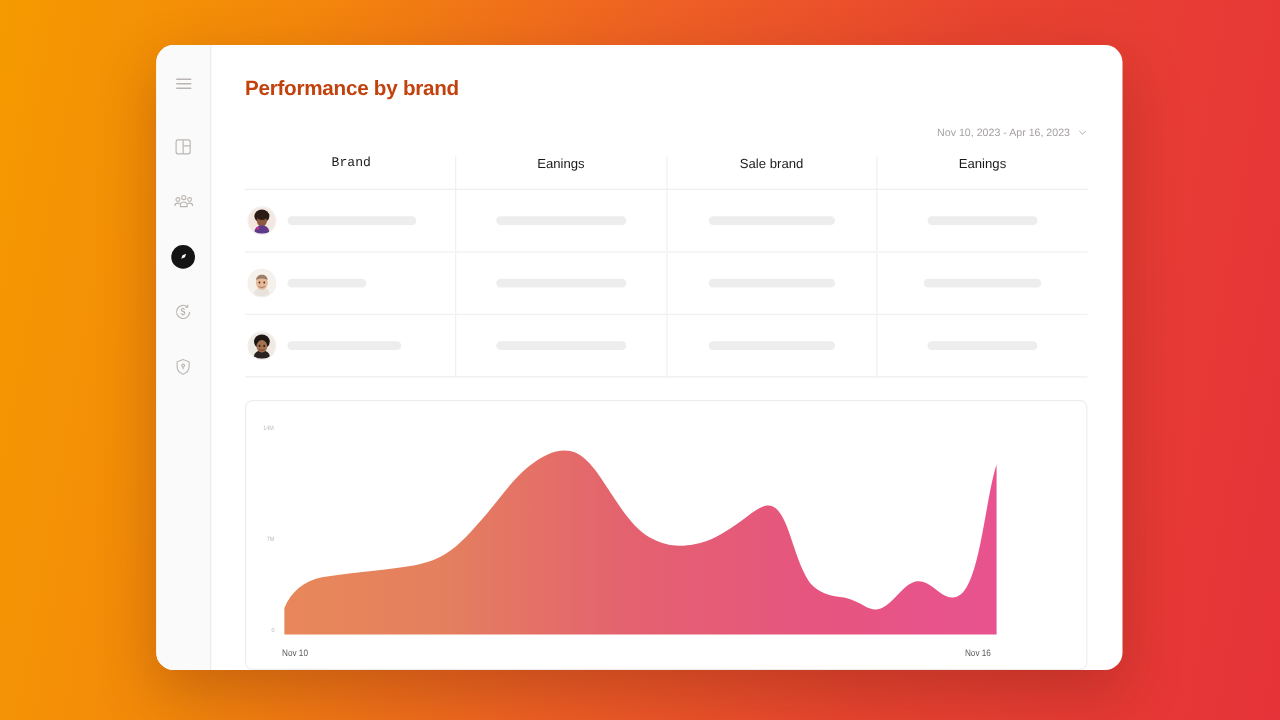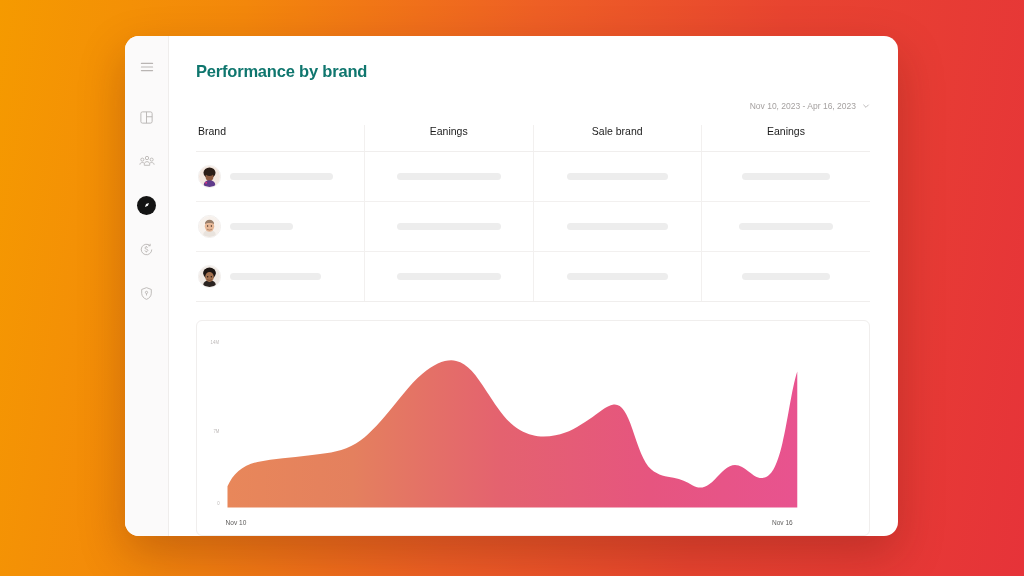--- a/index.html
+++ b/index.html
@@ -67,21 +67,21 @@
     flex: 1 1 auto;
     padding: 26px 28px 0 27px;
     display: flex;
     flex-direction: column;
     min-width: 0;
   }
 
   .page-title {
     font-size: 16.5px;
     font-weight: bold;
-    color: #0f766e;
+    color: #c2410c;
     letter-spacing: -0.2px;
   }
 
   .daterange-row {
     margin-top: 20px;
     display: flex;
     justify-content: flex-end;
     align-items: center;
   }
   .daterange {
@@ -107,23 +107,24 @@
   }
   .perf-table th {
     font-size: 10.5px;
     font-weight: normal;
     color: #1b1b1b;
     padding: 0 0 14px 0;
     vertical-align: middle;
     border-bottom: 1px solid #f0eeed;
   }
   .perf-table th.col-brand {
-    text-align: left;
+    text-align: center;
     width: 25%;
     padding-left: 2px;
+    font-family: Liberation Mono, monospace;
   }
   .perf-table th.col-mid { text-align: center; width: 25%; }
   .perf-table td {
     padding: 13px 0;
     border-bottom: 1px solid #f2f0ef;
     vertical-align: middle;
   }
   .perf-table th + th,
   .perf-table td + td {
     border-left: 1px solid #f2f0ef;

